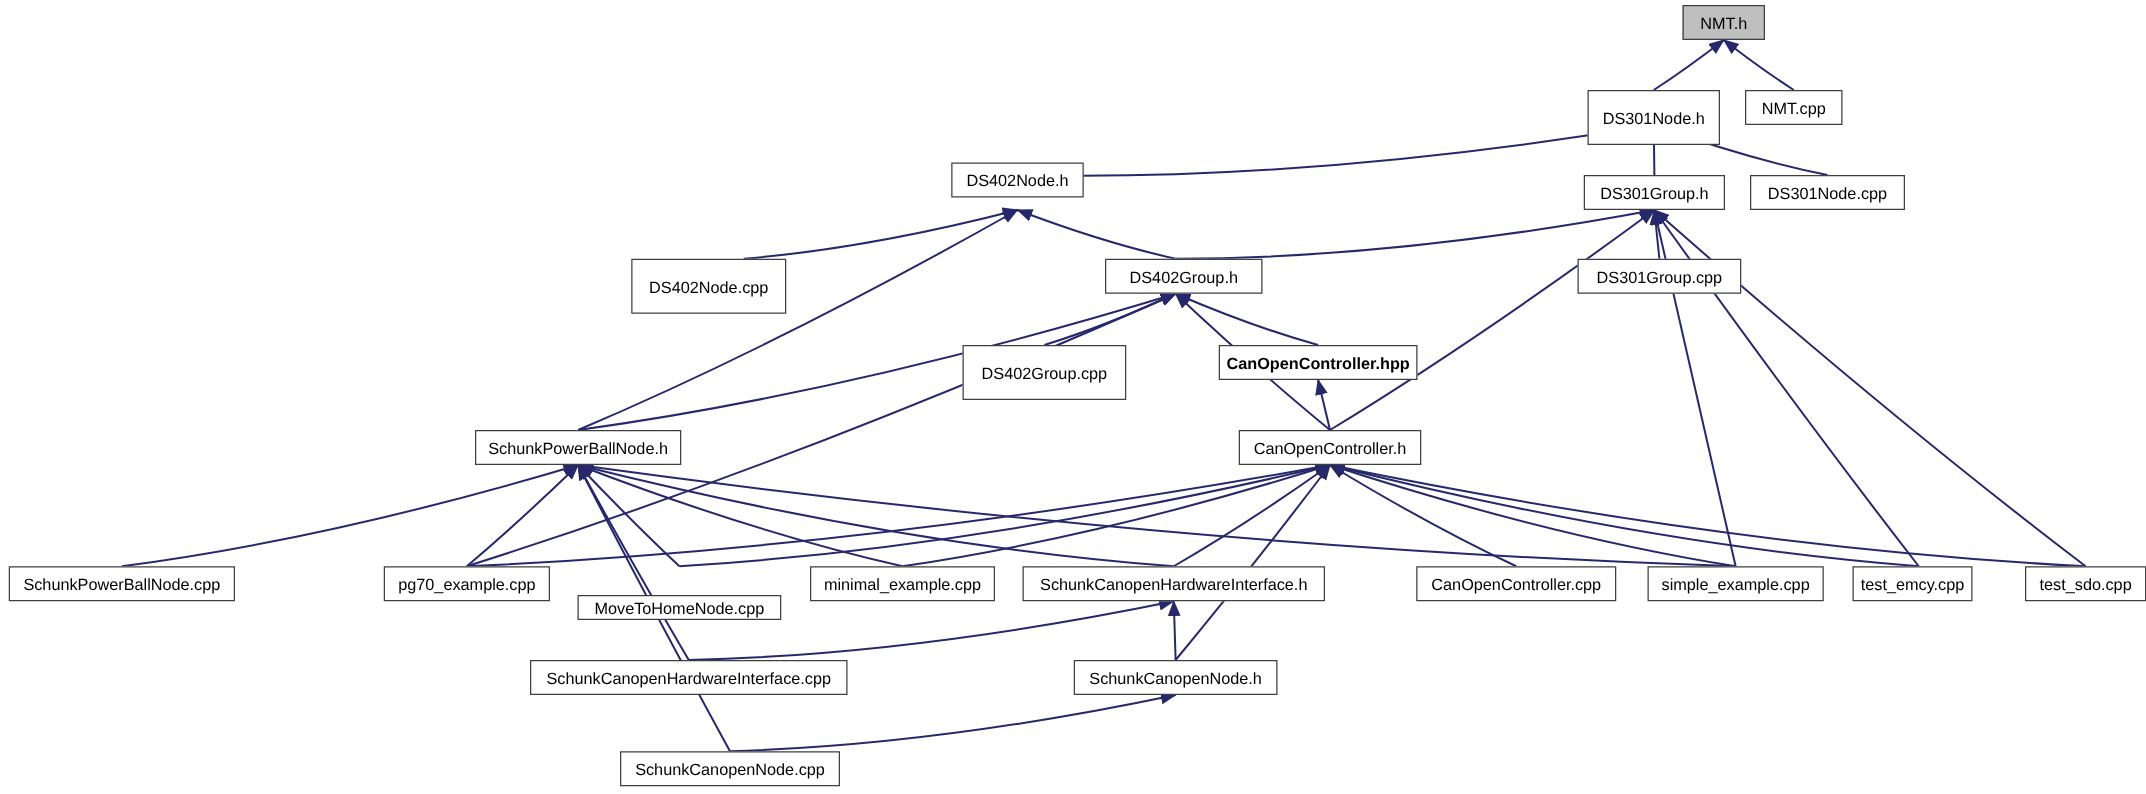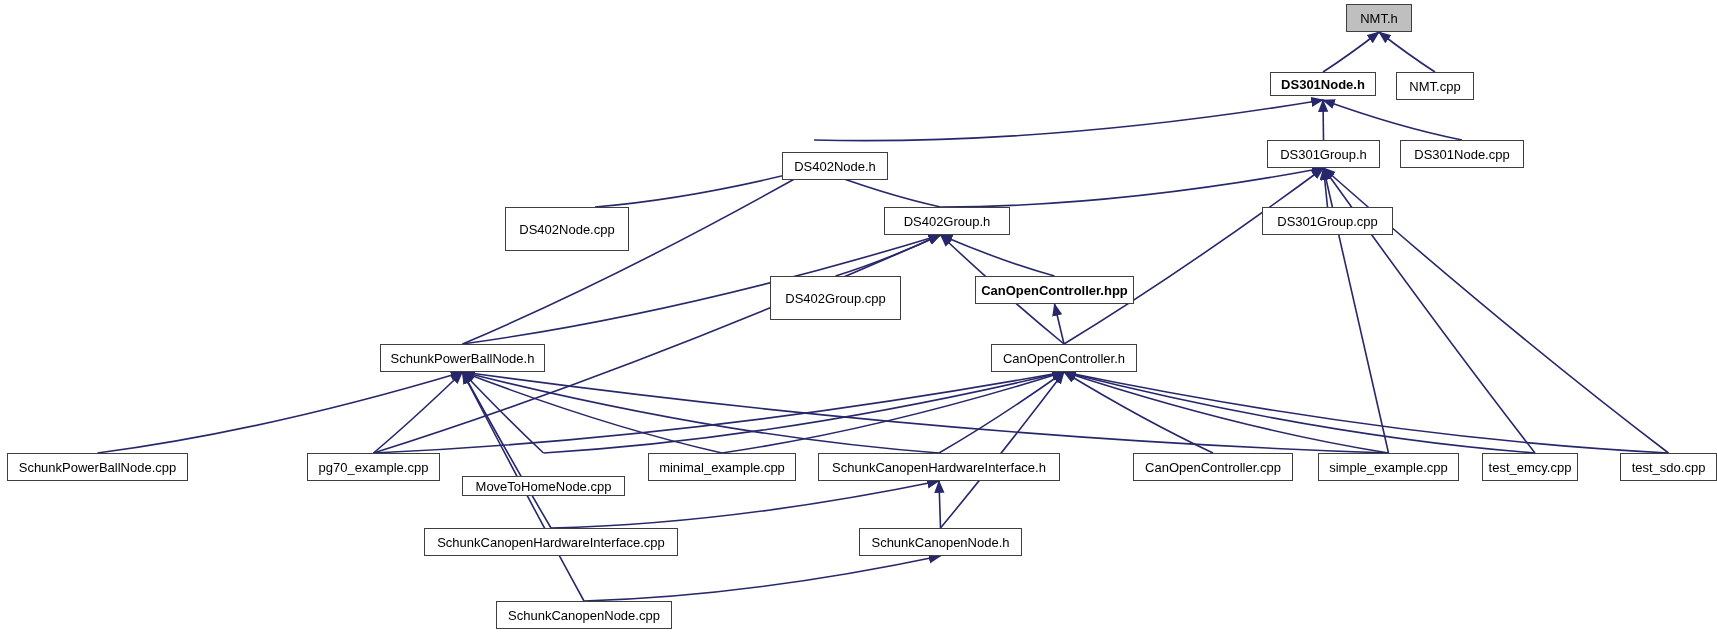--- a/index.html
+++ b/index.html
@@ -99,27 +99,27 @@
         <path d="M 940.5 528 Q 997.063 459.9483981122591 1064 372" fill="none" stroke="#27286b" stroke-width="1.6" marker-end="url(#arrow)"></path>
         <path d="M 551 528 Q 728.704 524.0418141430114 939 481" fill="none" stroke="#27286b" stroke-width="1.6" marker-end="url(#arrow)"></path>
         <path d="M 940.5 528 Q 939.813 506.8511965039103 939 481" fill="none" stroke="#27286b" stroke-width="1.6" marker-end="url(#arrow)"></path>
         <path d="M 584 601 Q 747.277 596.4664444173019 940.5 556" fill="none" stroke="#27286b" stroke-width="1.6" marker-end="url(#arrow)"></path>
       </g>
   </svg>
   <div id="node-layer">
       <div class="node root" style="left: 1346px; top: 4px; width: 66px; height: 28px;">
         <span class="node-label">NMT.h</span>
       </div>
-      <div class="node" style="left: 1270px; top: 72px; width: 106px; height: 24px; font-weight: bold;">
+      <div class="node" style="left: 1270px; top: 72px; width: 106px; height: 44px;">
         <span class="node-label">DS301Node.h</span>
       </div>
       <div class="node" style="left: 1396px; top: 72px; width: 78px; height: 28px;">
         <span class="node-label">NMT.cpp</span>
       </div>
-      <div class="node" style="left: 761px; top: 152px; width: 106px; height: 28px; margin-left: 21px;">
+      <div class="node" style="left: 761px; top: 130px; width: 106px; height: 28px;">
         <span class="node-label">DS402Node.h</span>
       </div>
       <div class="node" style="left: 1267px; top: 140px; width: 113px; height: 28px;">
         <span class="node-label">DS301Group.h</span>
       </div>
       <div class="node" style="left: 1400px; top: 140px; width: 124px; height: 28px;">
         <span class="node-label">DS301Node.cpp</span>
       </div>
       <div class="node" style="left: 505px; top: 207px; width: 124px; height: 44px;">
         <span class="node-label">DS402Node.cpp</span>

